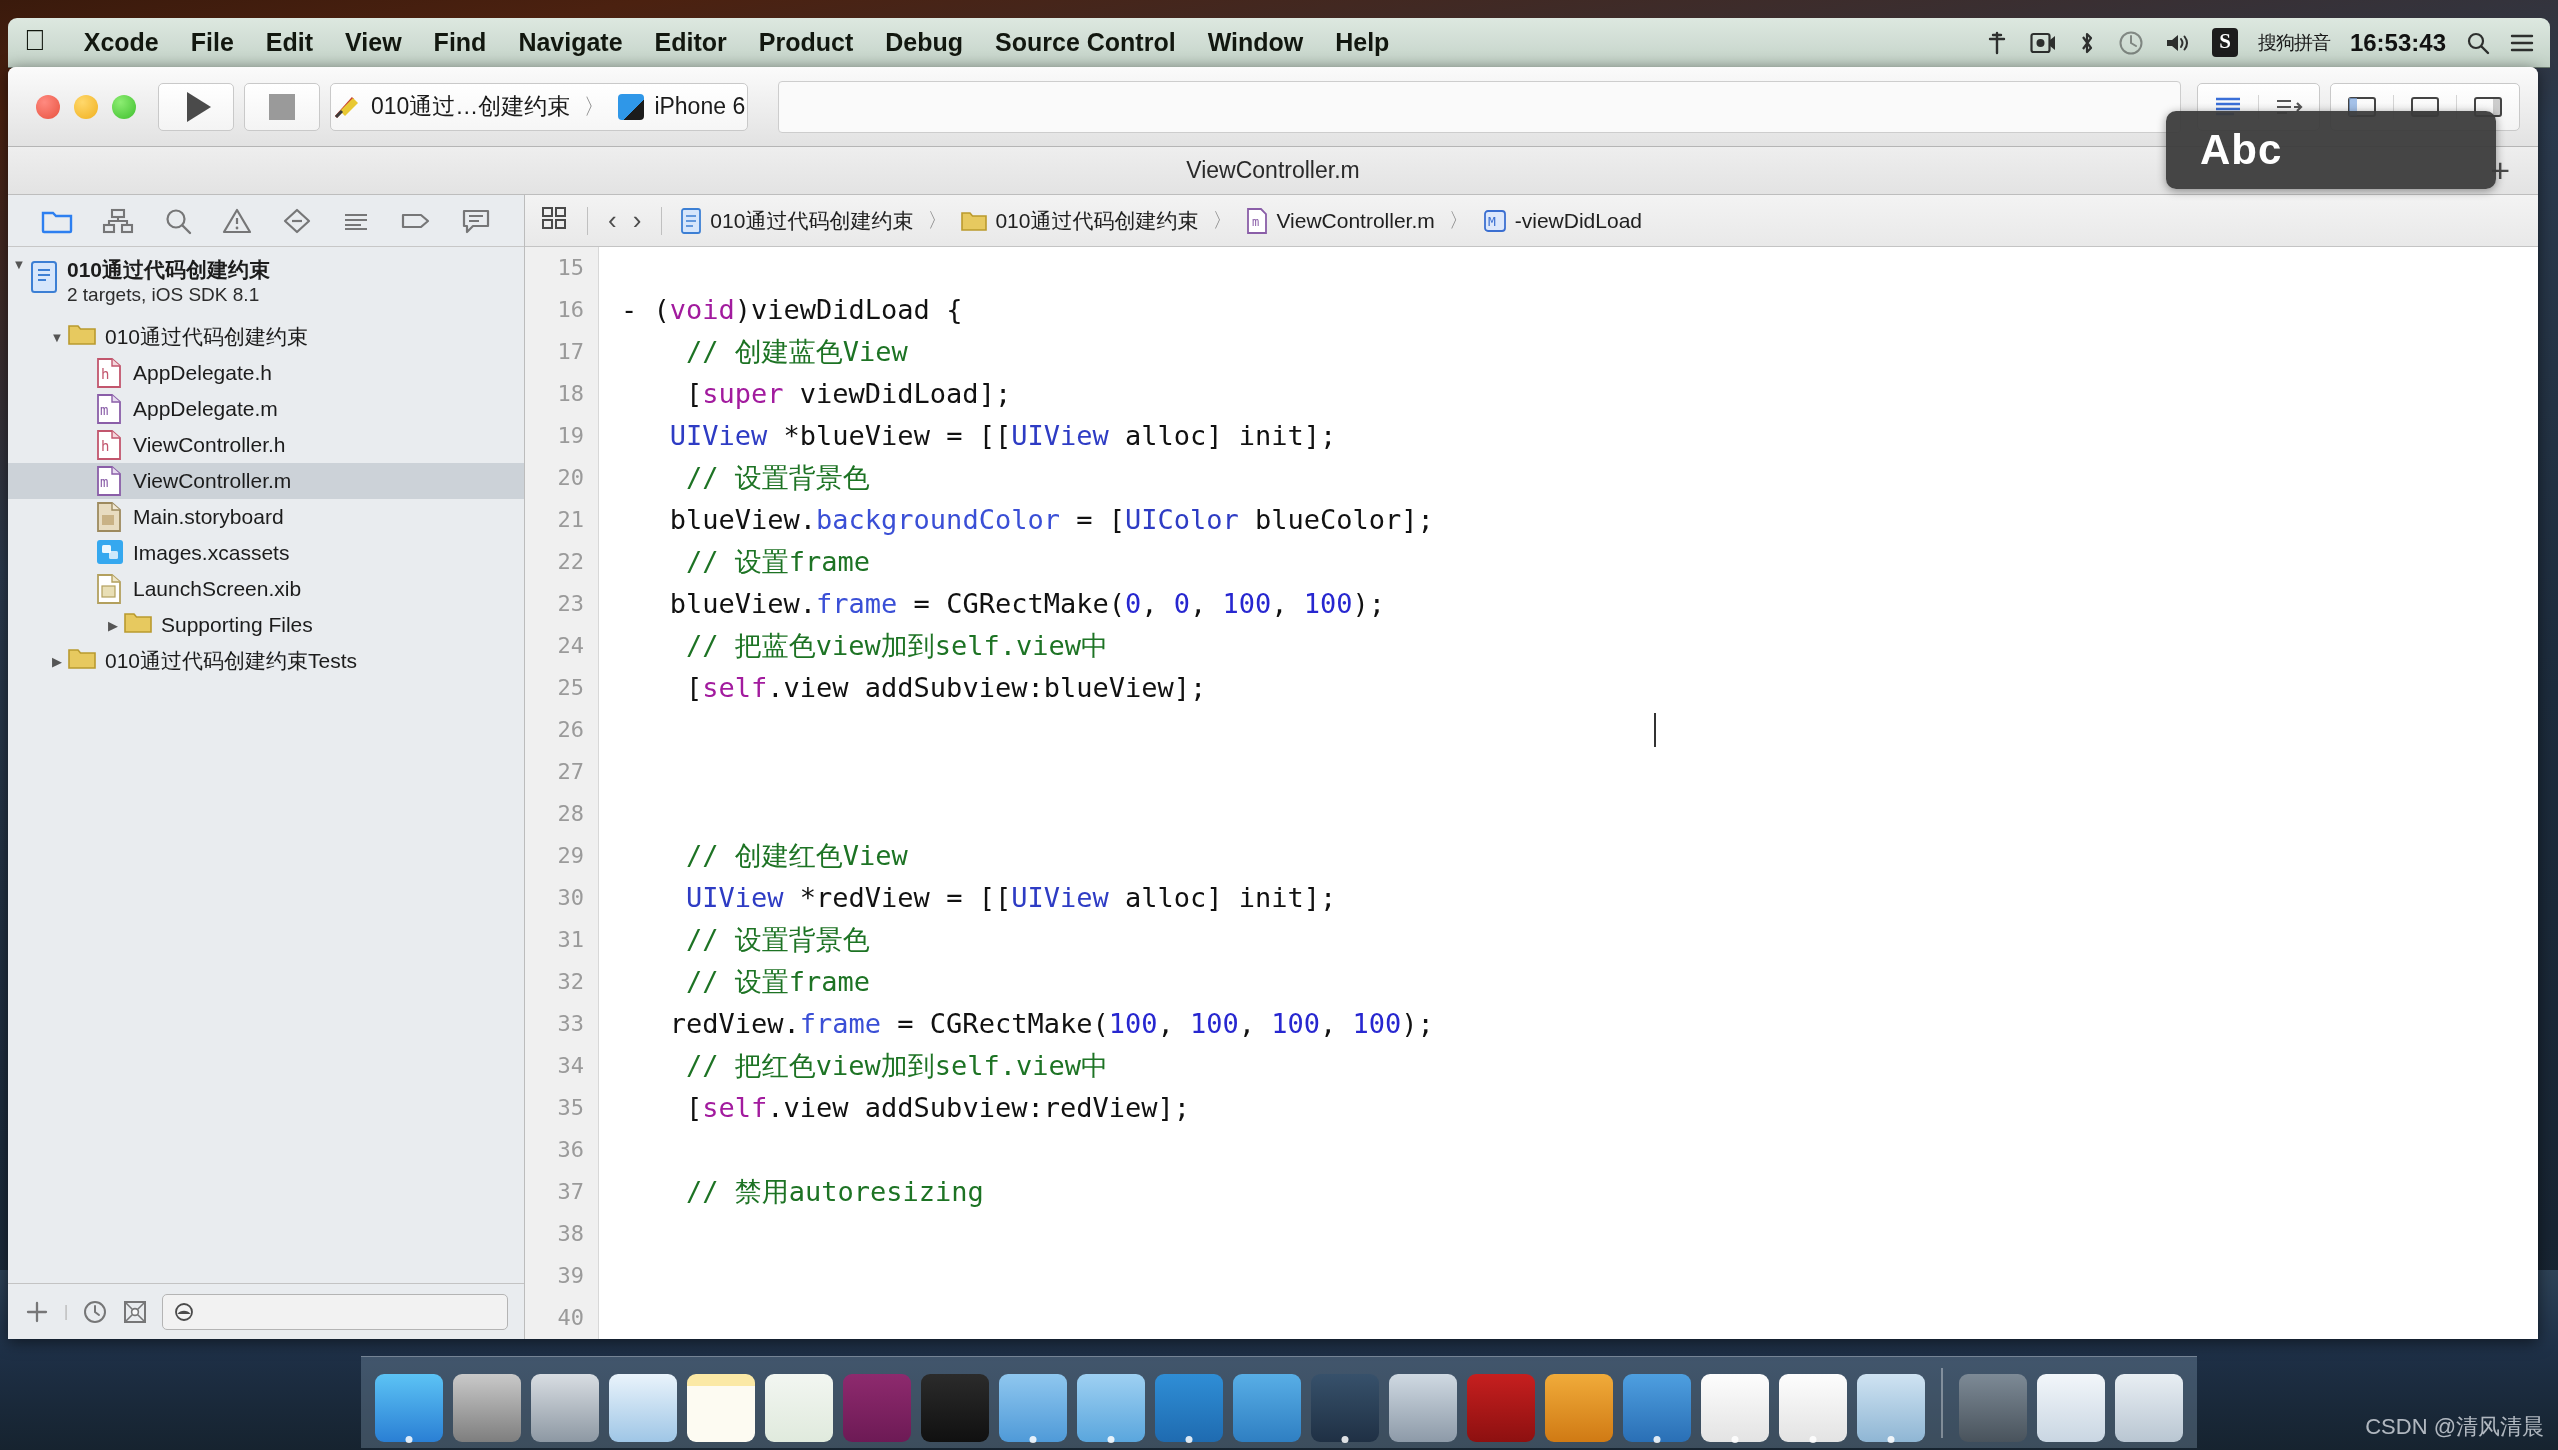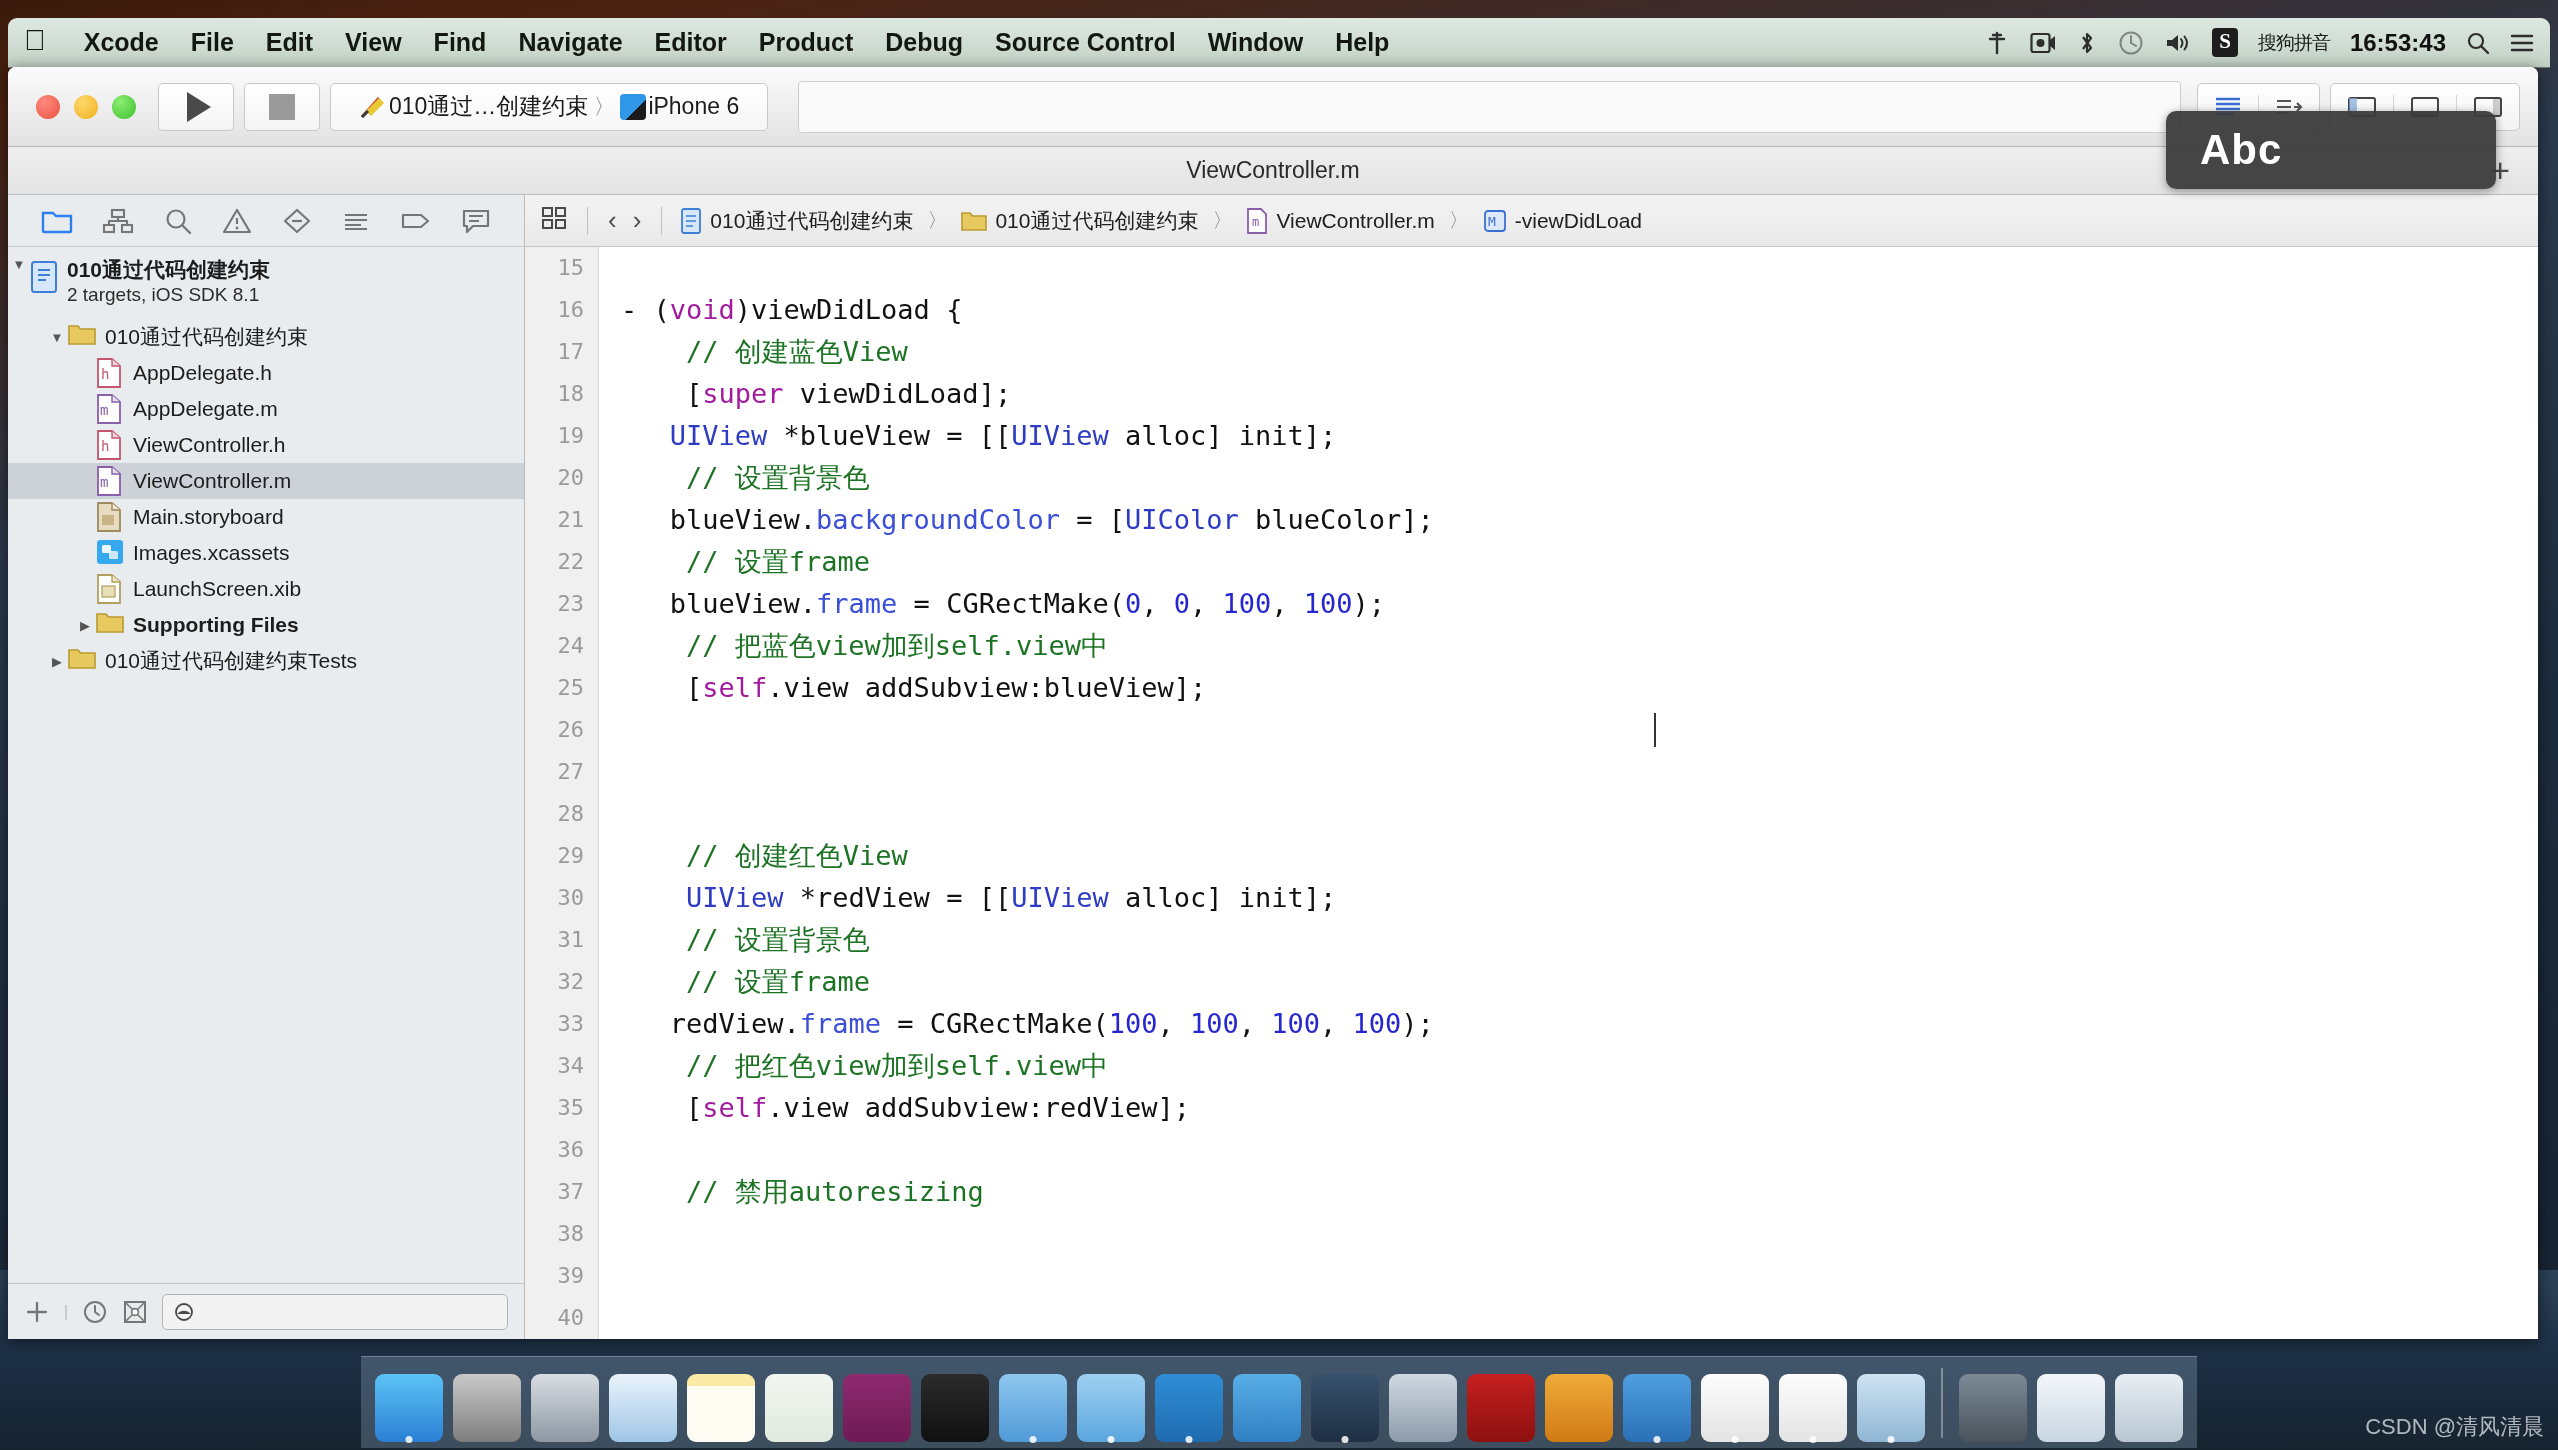--- a/index.html
+++ b/index.html
@@ -86,21 +86,21 @@
     border-top: 15px solid transparent;
     border-bottom: 15px solid transparent;
     margin-left: 5px;
   }
   .stop-sq { width: 26px; height: 26px; background: #9a9a9a; }
 
   .scheme-box {
     background: linear-gradient(180deg,#ffffff,#f6f6f6);
     border: 1px solid #c9c9c9; border-radius: 5px;
     height: 48px; display: flex; align-items: center;
-    padding: 0 28px; gap: 2px; margin-right: 14px;
+    padding: 0 2px; gap: 10px; margin-right: 14px;
     font-size: 23px; color: #1b1b1b; white-space: nowrap;
   }
   .scheme-sep { color: #888; font-size: 22px; padding: 0 3px; }
   .dev-ico { width: 26px; height: 26px; border-radius: 4px;
     background: linear-gradient(135deg,#2f97e8 0%,#2f97e8 60%,#1b1b1b 60%,#1b1b1b 100%); display:block;}
 
   .tb-field {
     flex: 1; height: 52px; margin: 0 16px;
     background: #fafafa; border: 1px solid #cdcdcd; border-radius: 4px;
   }
@@ -547,21 +547,21 @@
               <span class="tw "></span>
               <span class="ficon">
                 <svg width="26" height="30" viewBox="0 0 26 30">
                   <path d="M2 1 h14 l8 7 v21 H2 Z" fill="#fff" stroke="#b3a05e" stroke-width="1.8"></path>
                   <path d="M16 1 v7 h8" fill="#efe6c8" stroke="#b3a05e" stroke-width="1.4"></path>
                   <rect x="6" y="12" width="13" height="11" fill="#e9dfb6" stroke="#b3a05e" stroke-width="1.2"></rect>
                 </svg>
               </span>
               <span class="lbl">LaunchScreen.xib</span>
             </div>
-            <div class="row" style="padding-left: 66px; font-weight: bold;">
+            <div class="row" style="padding-left: 94px;">
               <span class="tw closed"></span>
               <span class="ficon">
                 <svg width="28" height="26" viewBox="0 0 28 26">
                   <path d="M1 4 h9 l2.5 3 H27 v15 H1 Z" fill="#e7c95f" stroke="#b99a2f" stroke-width="1.6"></path>
                 </svg>
               </span>
               <span class="lbl">Supporting Files</span>
             </div>
             <div class="row" style="padding-left: 38px;">
               <span class="tw closed"></span>

